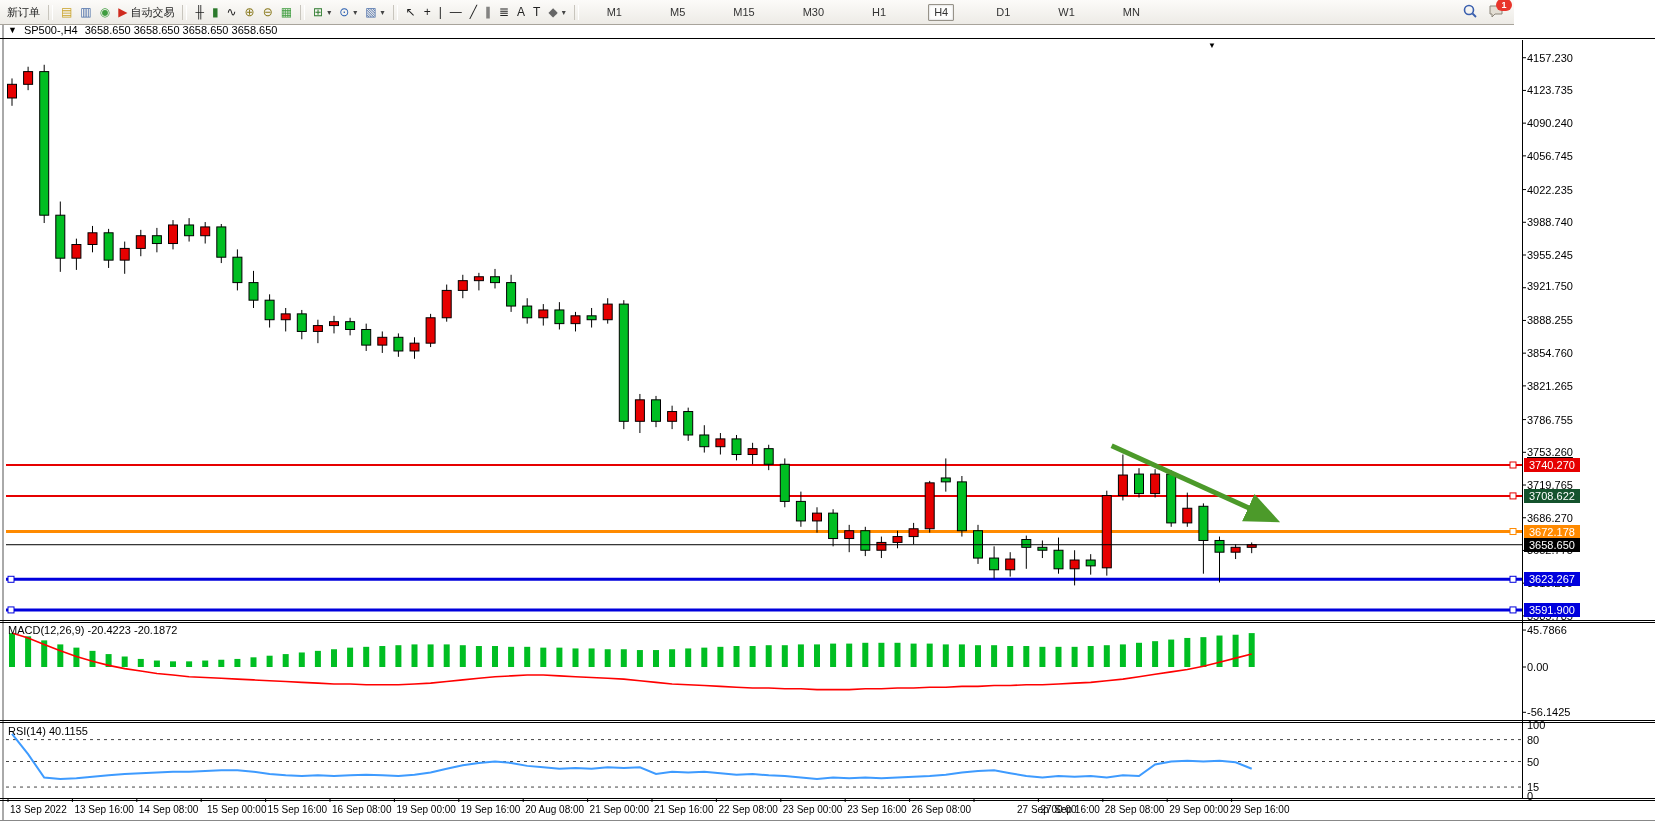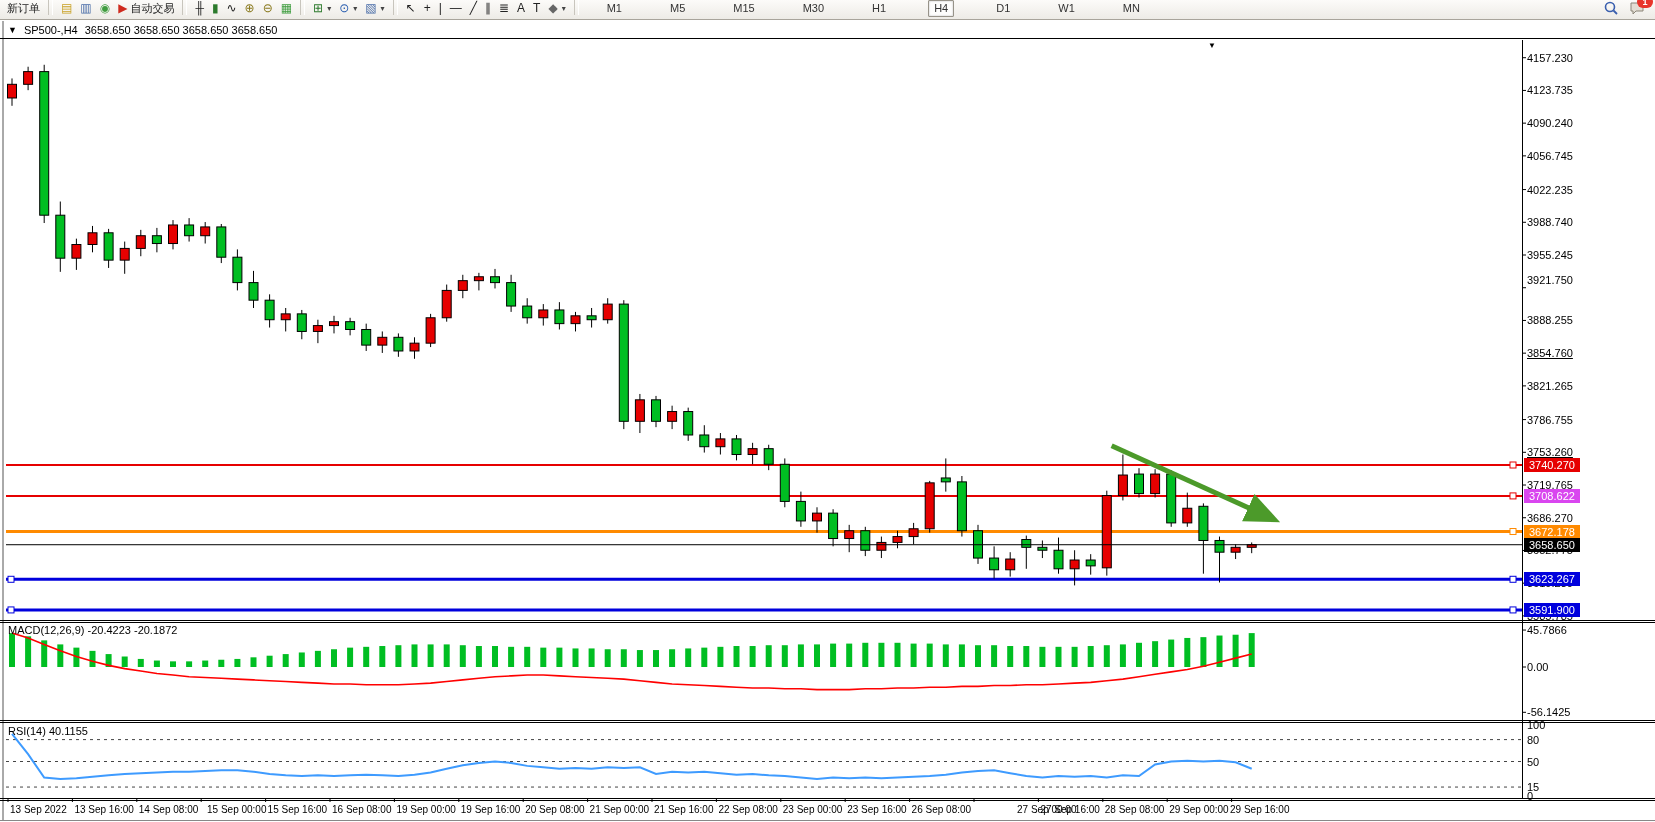--- a/index.html
+++ b/index.html
@@ -1,21 +1,21 @@
 <!DOCTYPE html>
 <html><head>
 <meta charset="utf-8">
 <style>
   html,body{margin:0;padding:0;}
   body{width:1655px;height:822px;position:relative;overflow:hidden;background:#fff;
        font-family:"Liberation Sans",sans-serif;-webkit-font-smoothing:antialiased;}
   
-  #toolbar{position:absolute;top:0;left:0;width:1655px;height:20px;z-index:30;
+  #toolbar{position:absolute;top:0;left:0;width:1514px;height:20px;z-index:30;
     background:linear-gradient(#fcfbf9,#edebe6);border-bottom:1px solid #a8a49b;
-    display:flex;align-items:flex-start;font-size:11px;color:#222;padding:0 3px;box-sizing:border-box;}
+    display:flex;align-items:center;font-size:11px;color:#222;padding:12px 3px;box-sizing:border-box;}
   .tb-sep{width:3px;height:15px;border-left:1px solid #c8c5bd;border-right:1px solid #ffffff;margin:0 4px;}
   .tb-btn{display:flex;align-items:center;gap:3px;padding:0 4px;height:17px;cursor:default;white-space:nowrap;}
   .glyph{font-size:12px;line-height:17px;}
   .dd{font-size:8px;color:#444;margin-left:1px;}
   .tf{padding:0 5px;height:15px;line-height:15px;color:#333;border:1px solid transparent;margin:0 18px;}
   .tf.active{background:#fdfdfc;border:1px solid #979389;box-shadow:inset 0 0 2px #bbb;border-radius:1px;}
   #tb-right{margin-left:auto;display:flex;align-items:center;gap:10px;padding-right:6px;}
   #chat-wrap{position:relative;}
   #chat-badge{position:absolute;top:-4px;right:-7px;min-width:12px;height:12px;border-radius:7px;
     background:#e8352b;color:#fff;font-size:9px;line-height:12px;text-align:center;padding:0 2px;font-weight:bold;}
@@ -476,54 +476,54 @@
     <line x1="1231.6000000000001" y1="798" x2="1231.6000000000001" y2="802" stroke="#000"></line>
   </svg>
 
 <div class="tick" style="top: 51.7135px;">4157.230</div>
 <div class="tick" style="top: 84.4314px;">4123.735</div>
 <div class="tick" style="top: 117.149px;">4090.240</div>
 <div class="tick" style="top: 149.867px;">4056.745</div>
 <div class="tick" style="top: 183.577px;">4022.235</div>
 <div class="tick" style="top: 216.295px;">3988.740</div>
 <div class="tick" style="top: 249.012px;">3955.245</div>
-<div class="tick" style="top: 274px;">3921.750</div>
+<div class="tick" style="top: 280px;">3921.750</div>
 <div class="tick" style="top: 314.448px;">3888.255</div>
-<div class="tick" style="top: 347.166px; text-decoration: underline;">3854.760</div>
+<div class="tick" style="top: 347.166px;">3854.760</div>
 <div class="tick" style="top: 379.884px;">3821.265</div>
 <div class="tick" style="top: 413.593px;">3786.755</div>
 <div class="tick" style="top: 446.311px; text-decoration: underline;">3753.260</div>
 <div class="tick" style="top: 479.029px;">3719.765</div>
 <div class="tick" style="top: 511.747px;">3686.270</div>
 <div class="tick" style="top: 544.465px;">3652.775</div>
 <div class="tick" style="top: 577.183px;">3619.280</div>
 <div class="tick" style="top: 609.901px;">3585.785</div>
 <div class="badge" style="top: 458px; background: rgb(230, 0, 0);">3740.270</div>
-<div class="badge" style="top: 488.914px; background: #d946ef;">3708.622</div>
+<div class="badge" style="top: 488.914px; background: #14532d;">3708.622</div>
 <div class="badge" style="top: 524.512px; background: rgb(255, 138, 0);">3672.178</div>
 <div class="badge" style="top: 572.289px; background: rgb(0, 0, 221);">3623.267</div>
 <div class="badge" style="top: 602.928px; background: rgb(0, 0, 221);">3591.900</div>
 <div class="badge" style="top: 537.726px; background: rgb(0, 0, 0);">3658.650</div>
 <div class="tick" style="top: 624.05px;">45.7866</div>
 <div class="tick" style="top: 661px;">0.00</div>
 <div class="tick" style="top: 706.307px;">-56.1425</div>
 <div class="tick" style="top: 719px;">100</div>
 <div class="tick" style="top: 733.6px;">80</div>
 <div class="tick" style="top: 755.5px;">50</div>
 <div class="tick" style="top: 781.05px;">15</div>
 <div class="tick" style="top: 790px;">0</div>
 <div class="timelab" style="left: 10px;">13 Sep 2022</div>
 <div class="timelab" style="left: 74.4px;">13 Sep 16:00</div>
 <div class="timelab" style="left: 138.8px;">14 Sep 08:00</div>
 <div class="timelab" style="left: 207px;">15 Sep 00:00</div>
 <div class="timelab" style="left: 267.6px;">15 Sep 16:00</div>
 <div class="timelab" style="left: 332px;">16 Sep 08:00</div>
 <div class="timelab" style="left: 396.4px;">19 Sep 00:00</div>
 <div class="timelab" style="left: 460.8px;">19 Sep 16:00</div>
-<div class="timelab" style="left: 525.2px;">20 Sep 08:00</div>
+<div class="timelab" style="left: 525.2px;">20 Aug 08:00</div>
 <div class="timelab" style="left: 589.6px;">21 Sep 00:00</div>
 <div class="timelab" style="left: 654px;">21 Sep 16:00</div>
 <div class="timelab" style="left: 718.4px;">22 Sep 08:00</div>
 <div class="timelab" style="left: 782.8px;">23 Sep 00:00</div>
 <div class="timelab" style="left: 847.2px;">23 Sep 16:00</div>
 <div class="timelab" style="left: 911.6px;">26 Sep 08:00</div>
 <div class="timelab" style="left: 976px; padding-left: 41px;">27 Sep 00:00</div>
 <div class="timelab" style="left: 1040.4px;">27 Sep 16:00</div>
 <div class="timelab" style="left: 1104.8px;">28 Sep 08:00</div>
 <div class="timelab" style="left: 1169.2px;">29 Sep 00:00</div>

